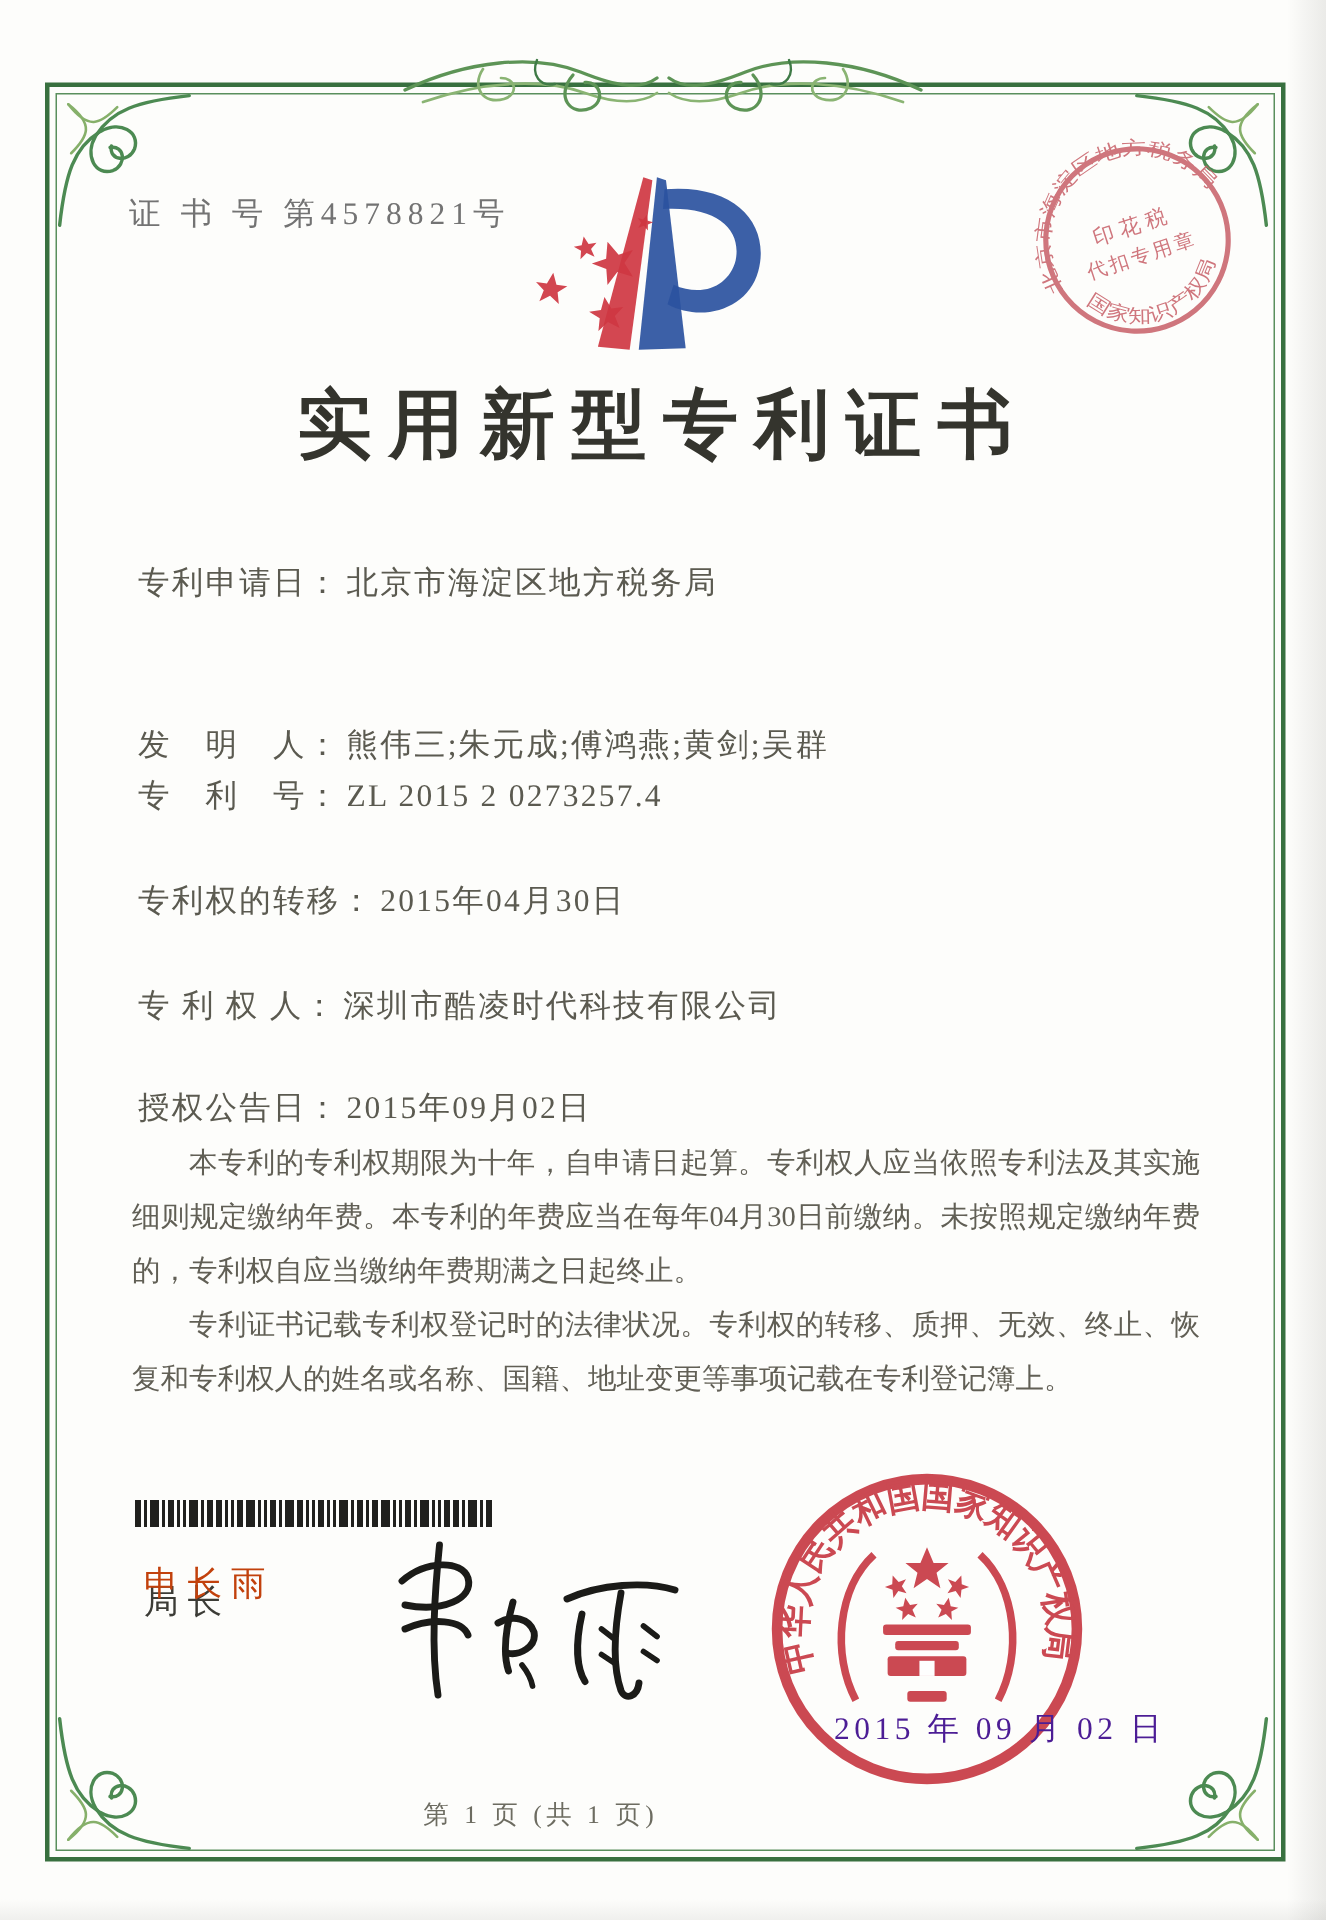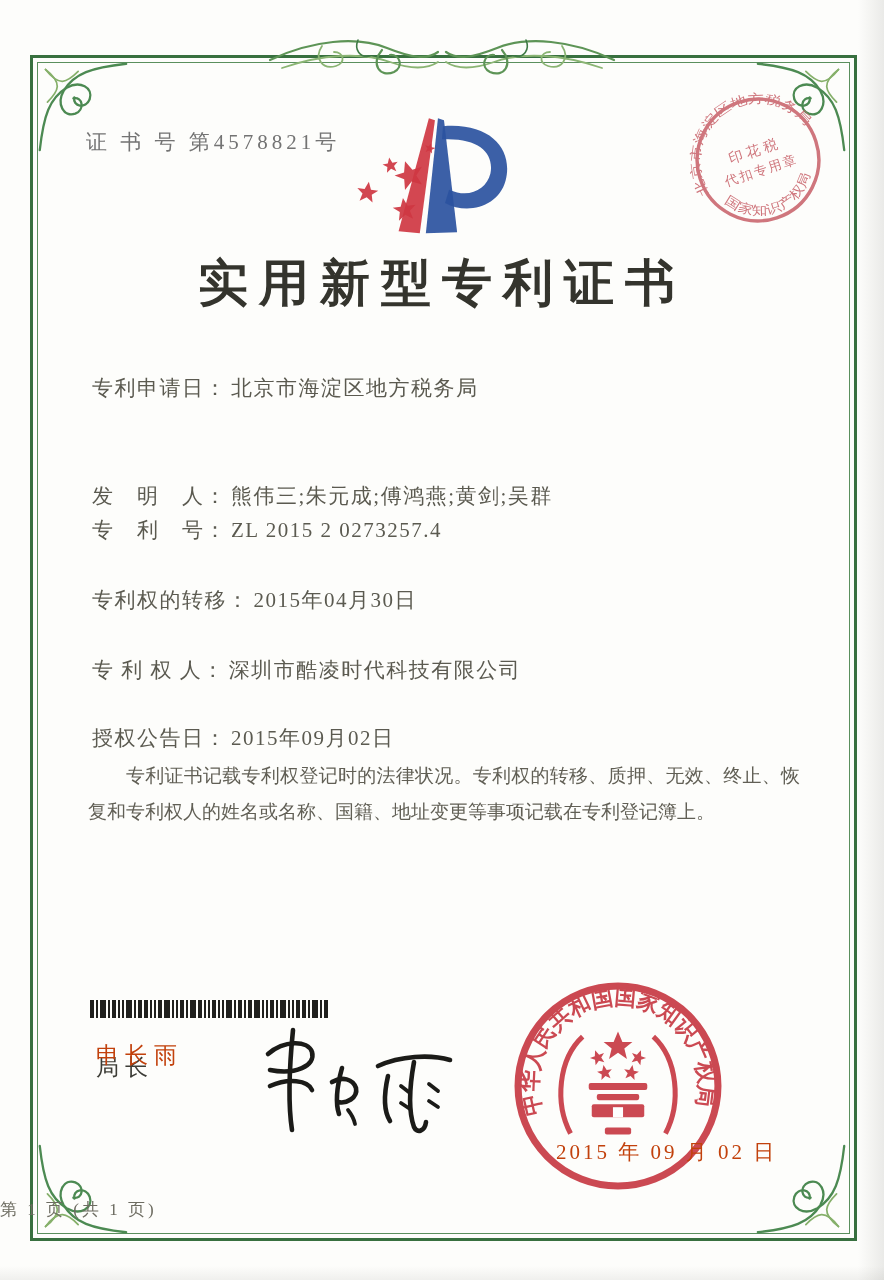--- a/index.html
+++ b/index.html
@@ -48,26 +48,26 @@
   .barcode span{display:inline-block;height:18px;background:#20201d;margin-right:2px;vertical-align:top;}
 
   .director-title{position:absolute;left:96px;top:1052px;font-size:23px;
     letter-spacing:6px;color:#3c3c36;font-family:"Liberation Sans","DejaVu Sans",sans-serif;}
   .director-name{position:absolute;left:96px;top:1040px;font-size:23px;
     letter-spacing:6px;color:#c2410c;font-family:Liberation Serif, serif;}
   .signature{position:absolute;left:238px;top:1018px;width:240px;height:125px;}
 
   .seal{position:absolute;left:512px;top:980px;width:212px;height:212px;opacity:0.93;}
   .seal-date{position:absolute;left:556px;top:1138px;font-size:21px;letter-spacing:3px;
-    color:#c2410c;z-index:5;}
+    color:#4c1d95;z-index:5;}
 
   .tax-stamp{position:absolute;left:682px;top:84px;width:152px;height:152px;
     transform:rotate(-18deg);opacity:0.88;}
 
-  .footer{position:absolute;left:0;top:1198px;width:721px;text-align:left;
+  .footer{position:absolute;left:0;top:1198px;width:721px;text-align:center;
     font-size:17px;letter-spacing:3px;color:#6d6c61;}
 </style>
 </head>
 <body>
 
 <div class="edge-right"></div>
 <div class="edge-bottom"></div>
 
 <div class="frame">
   <div class="frame-inner"></div>
@@ -154,20 +154,21 @@
   <span class="field-label">专利权的转移：</span><span class="field-value">2015年04月30日</span>
 </div>
 <div class="field-row" style="top:656px;">
   <span class="field-label">专 利 权 人：</span><span class="field-value">深圳市酷凌时代科技有限公司</span>
 </div>
 <div class="field-row" style="top:724px;">
   <span class="field-label">授权公告日：</span><span class="field-value">2015年09月02日</span>
 </div>
 
 <div class="body-text">
+  <p>本专利的专利权期限为十年，自申请日起算。专利权人应当依照专利法及其实施细则规定缴纳年费。本专利的年费应当在每年04月30日前缴纳。未按照规定缴纳年费的，专利权自应当缴纳年费期满之日起终止。</p>
   <p>专利证书记载专利权登记时的法律状况。专利权的转移、质押、无效、终止、恢复和专利权人的姓名或名称、国籍、地址变更等事项记载在专利登记簿上。</p>
 </div>
 
 <div class="barcode" id="barcode"><span style="width: 4px;"></span><span style="width: 2px;"></span><span style="width: 6px;"></span><span style="width: 2px;"></span><span style="width: 4px;"></span><span style="width: 2px;"></span><span style="width: 2px;"></span><span style="width: 6px;"></span><span style="width: 2px;"></span><span style="width: 4px;"></span><span style="width: 4px;"></span><span style="width: 2px;"></span><span style="width: 2px;"></span><span style="width: 4px;"></span><span style="width: 6px;"></span><span style="width: 2px;"></span><span style="width: 2px;"></span><span style="width: 4px;"></span><span style="width: 2px;"></span><span style="width: 6px;"></span><span style="width: 4px;"></span><span style="width: 2px;"></span><span style="width: 2px;"></span><span style="width: 4px;"></span><span style="width: 2px;"></span><span style="width: 2px;"></span><span style="width: 6px;"></span><span style="width: 2px;"></span><span style="width: 4px;"></span><span style="width: 2px;"></span><span style="width: 4px;"></span><span style="width: 6px;"></span><span style="width: 2px;"></span><span style="width: 2px;"></span><span style="width: 4px;"></span><span style="width: 2px;"></span><span style="width: 6px;"></span><span style="width: 2px;"></span><span style="width: 2px;"></span><span style="width: 4px;"></span><span style="width: 4px;"></span><span style="width: 2px;"></span><span style="width: 6px;"></span><span style="width: 2px;"></span><span style="width: 4px;"></span></div>
 
 <div class="director-title">局长</div>
 <div class="director-name">申长雨</div>
 
 <div class="signature">
   <svg viewBox="0 0 240 125" fill="none" stroke="#1b1b18" stroke-width="4.6" stroke-linecap="round">

